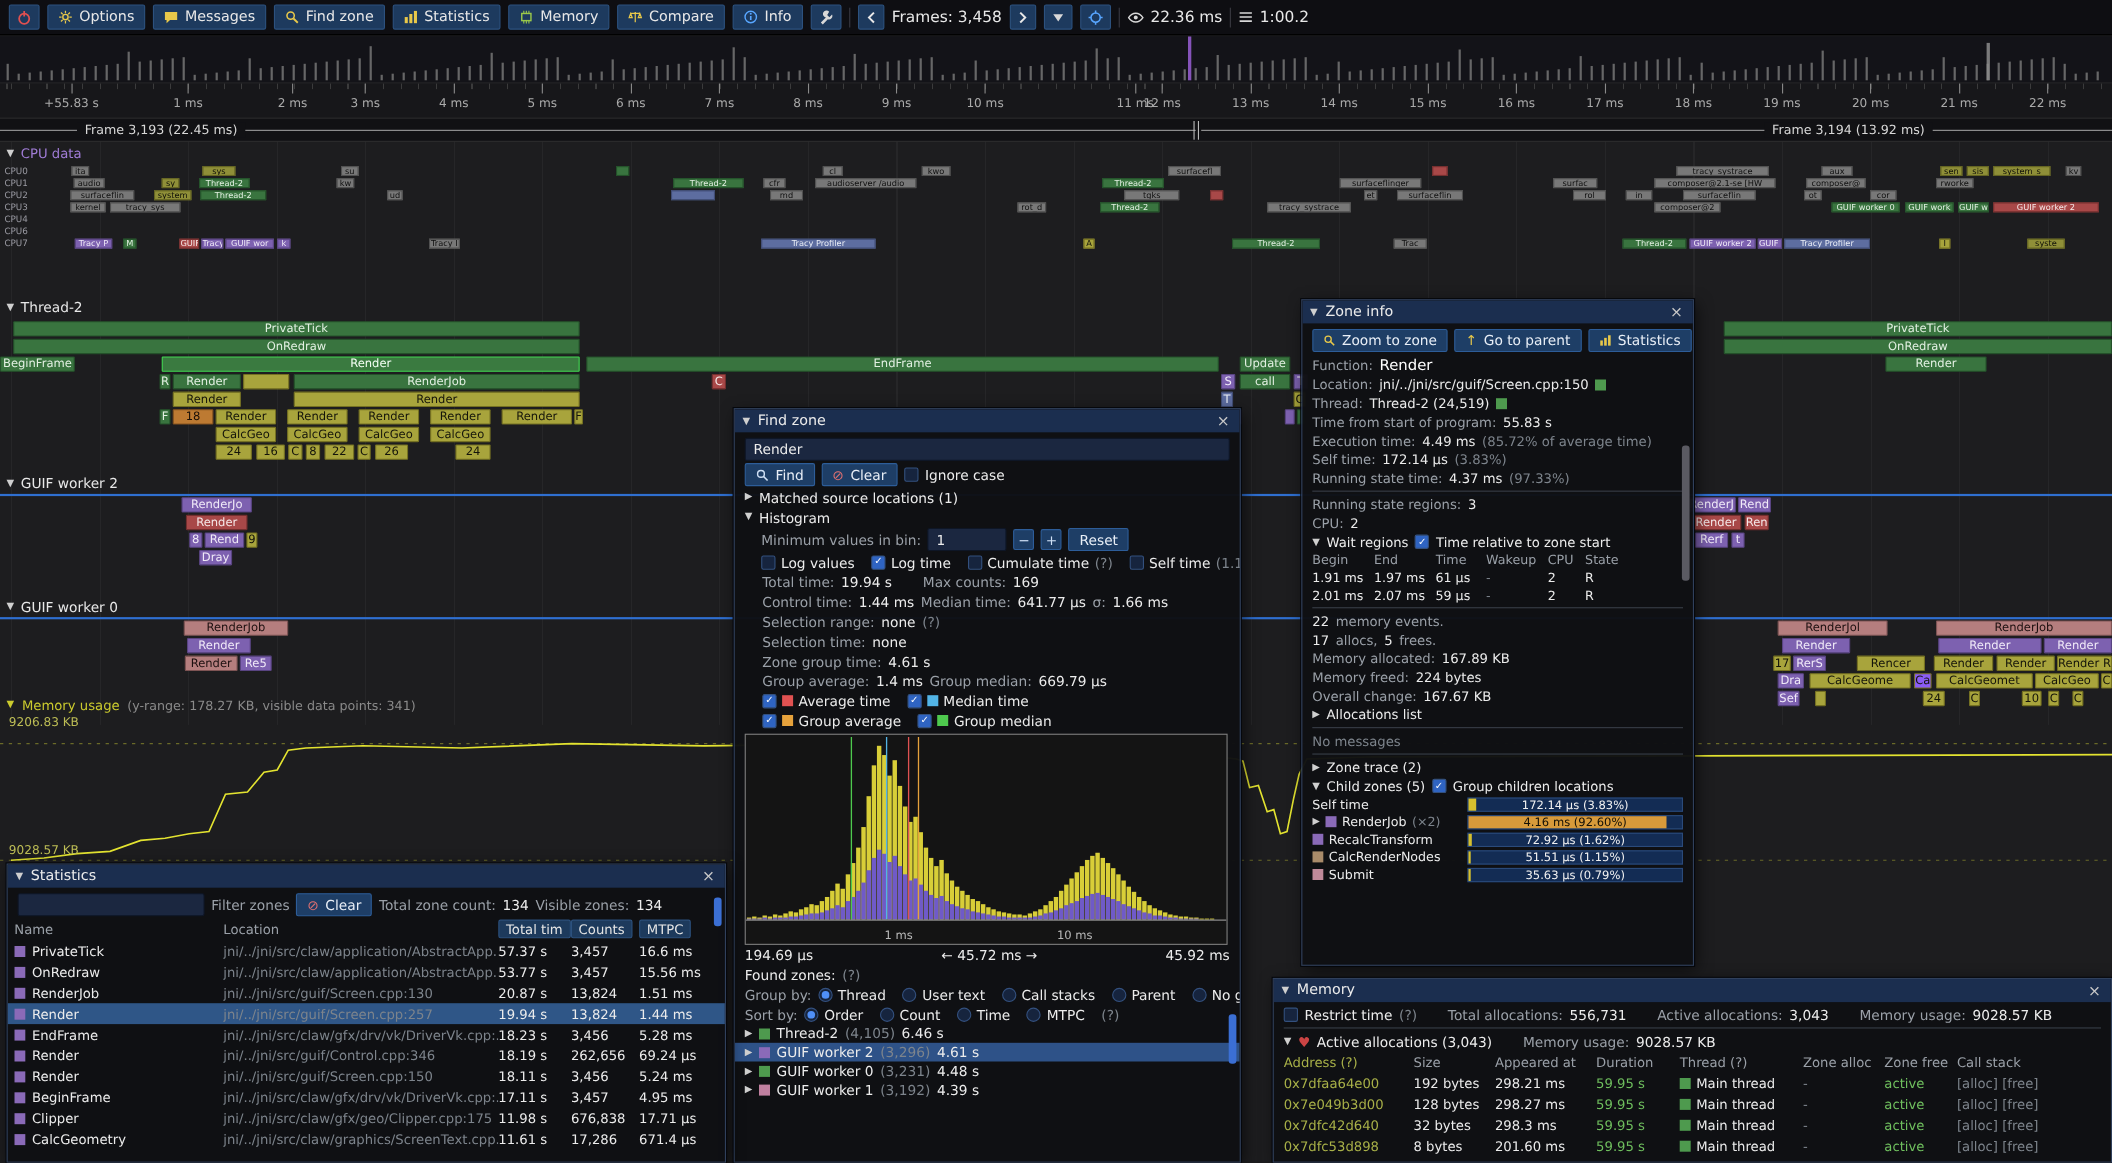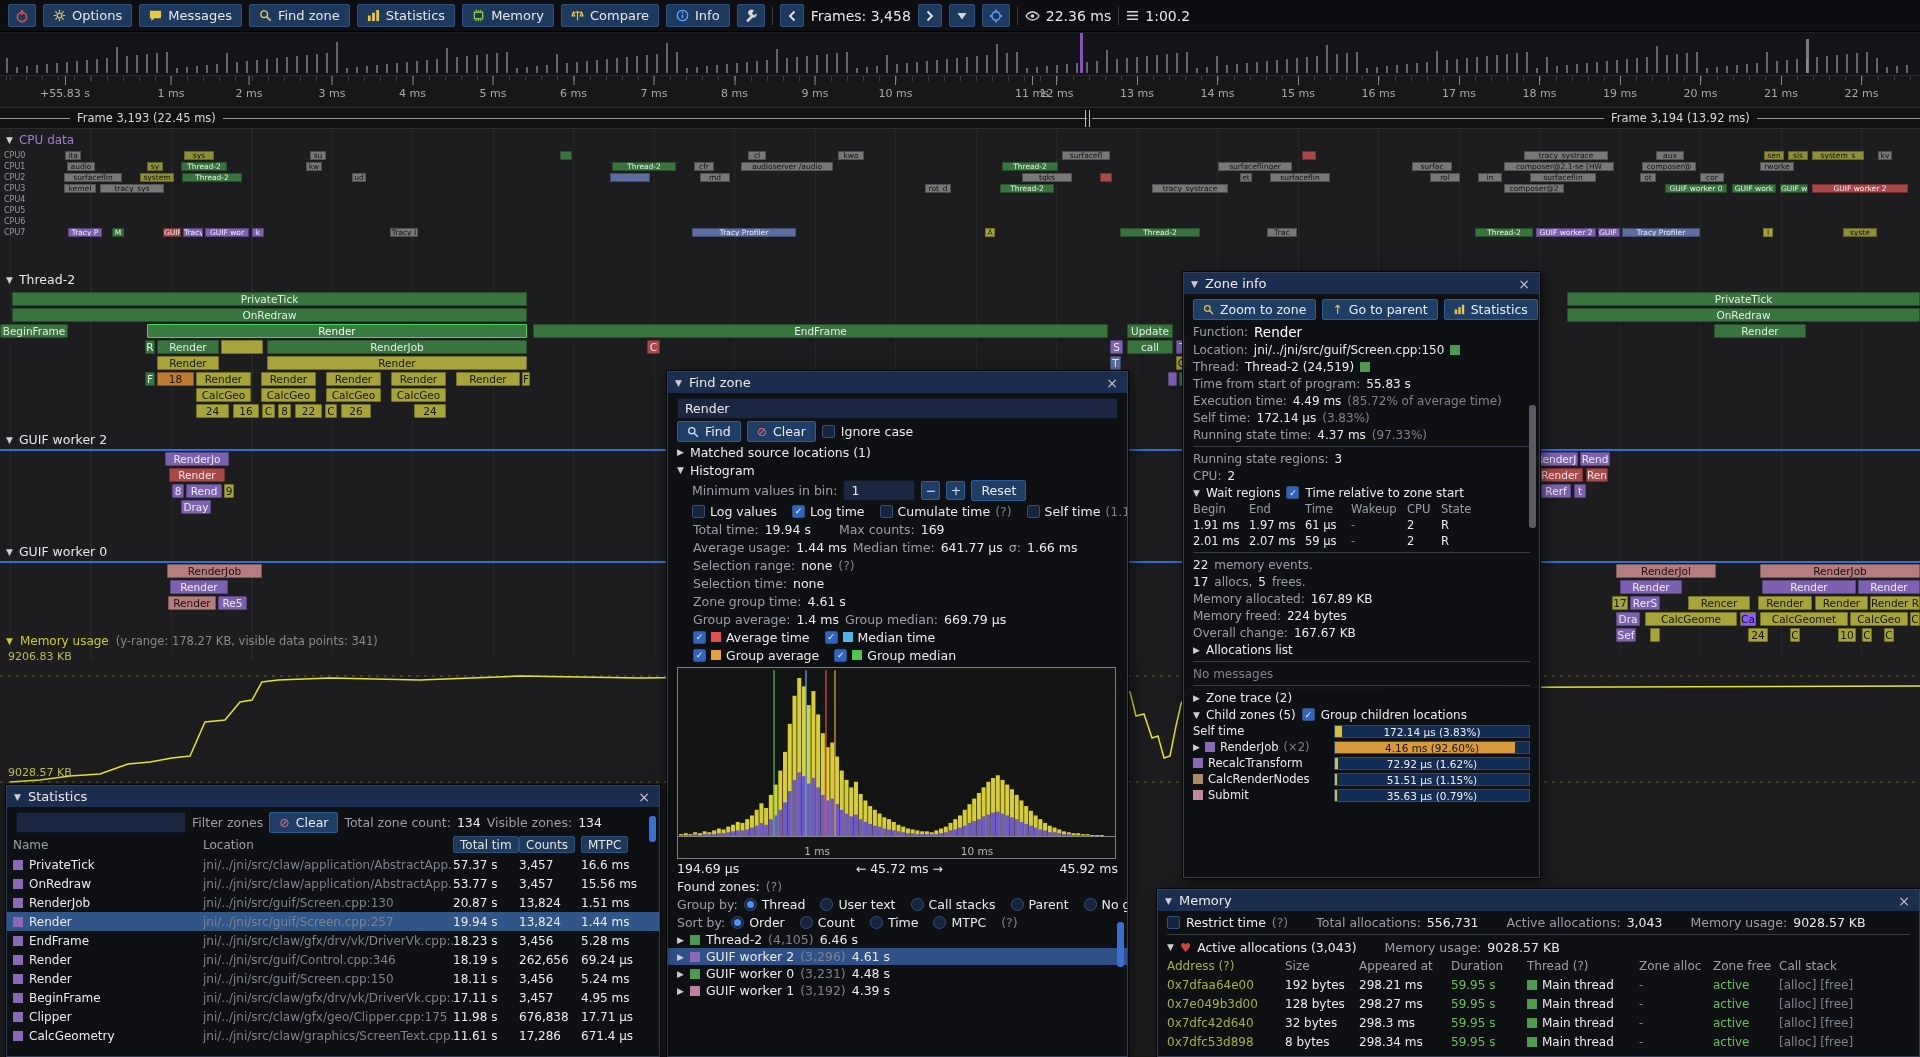--- a/index.html
+++ b/index.html
@@ -431,21 +431,21 @@
     <div class="fbar" style="left: 1876px; height: 15px;"></div>
     <div class="fbar" style="left: 1886px; height: 6px;"></div>
     <div class="fbar" style="left: 1896px; height: 7px;"></div>
     <div class="fbar" style="left: 1906px; height: 8px;"></div>
     <div class="fbar" style="left: 1080px; height: 40px; background: rgb(154, 95, 214); width: 3px;"></div>
     <div class="fbar" style="left: 1806px; height: 34px; background: rgb(141, 141, 141); width: 3px;"></div>
   </div>
 <div id="ruler">
     <span class="tick" style="left: 40px;">+55.83 s</span>
     <span class="tick ctr" style="left: 171px;">1 ms</span>
-    <span class="tick ctr" style="left: 249px;">2 ms</span>
+    <span class="tick ctr" style="left: 266px;">2 ms</span>
     <span class="tick ctr" style="left: 332px;">3 ms</span>
     <span class="tick ctr" style="left: 412.5px;">4 ms</span>
     <span class="tick ctr" style="left: 493px;">5 ms</span>
     <span class="tick ctr" style="left: 573.5px;">6 ms</span>
     <span class="tick ctr" style="left: 654px;">7 ms</span>
     <span class="tick ctr" style="left: 734.5px;">8 ms</span>
     <span class="tick ctr" style="left: 815px;">9 ms</span>
     <span class="tick ctr" style="left: 895.5px;">10 ms</span>
     <span class="tick ctr" style="left: 1032px;">11 ms</span>
     <span class="tick ctr" style="left: 1056.5px;">12 ms</span>
@@ -535,23 +535,20 @@
       <span class="seg" style="left: 1504px; width: 60px; background: rgb(120, 120, 120); border-color: rgb(80, 80, 80); color: rgb(16, 16, 16);">composer@2</span>
       <span class="seg" style="left: 1665px; width: 62px; background: rgb(57, 116, 63); border-color: rgb(36, 81, 42); color: rgb(226, 240, 226);">GUIF worker 0</span>
       <span class="seg" style="left: 1732px; width: 44px; background: rgb(57, 116, 63); border-color: rgb(36, 81, 42); color: rgb(226, 240, 226);">GUIF work</span>
       <span class="seg" style="left: 1780px; width: 28px; background: rgb(57, 116, 63); border-color: rgb(36, 81, 42); color: rgb(226, 240, 226);">GUIF w</span>
       <span class="seg" style="left: 1812px; width: 96px; background: rgb(168, 72, 72); border-color: rgb(116, 47, 47); color: rgb(245, 232, 232);">GUIF worker 2</span>
     </div>
     <div class="cpurow">
       <span class="cpulab">CPU4</span>
     </div>
     <div class="cpurow">
-      <span class="cpulab">CPU5</span>
-    </div>
-    <div class="cpurow">
       <span class="cpulab">CPU6</span>
     </div>
     <div class="cpurow">
       <span class="cpulab">CPU7</span>
       <span class="seg" style="left: 68px; width: 34px; background: rgb(125, 97, 176); border-color: rgb(89, 68, 130); color: rgb(240, 234, 248);">Tracy P</span>
       <span class="seg" style="left: 112px; width: 12px; background: rgb(57, 116, 63); border-color: rgb(36, 81, 42); color: rgb(226, 240, 226);">M</span>
       <span class="seg" style="left: 163px; width: 18px; background: rgb(168, 72, 72); border-color: rgb(116, 47, 47); color: rgb(245, 232, 232);">GUIF</span>
       <span class="seg" style="left: 183px; width: 20px; background: rgb(125, 97, 176); border-color: rgb(89, 68, 130); color: rgb(240, 234, 248);">Tracy</span>
       <span class="seg" style="left: 205px; width: 44px; background: rgb(125, 97, 176); border-color: rgb(89, 68, 130); color: rgb(240, 234, 248);">GUIF wor</span>
       <span class="seg" style="left: 252px; width: 12px; background: rgb(125, 97, 176); border-color: rgb(89, 68, 130); color: rgb(240, 234, 248);">k</span>
@@ -643,21 +640,21 @@
     </div>
   <div id="fz-stats" style="padding-left:16px">
       <div class="row">
         <span class="l">Total time:</span>
         <span class="v">19.94 s</span>
         <span class="gap"></span>
         <span class="l">Max counts:</span>
         <span class="v">169</span>
       </div>
       <div class="row">
-        <span class="l">Average usage:</span>
+        <span class="l">Control time:</span>
         <span class="v">1.44 ms</span>
         <span class="l">Median time:</span>
         <span class="v">641.77 μs</span>
         <span class="l">σ:</span>
         <span class="v">1.66 ms</span>
       </div>
       <div class="row">
         <span class="l">Selection range:</span>
         <span class="v">none</span>
         <span class="h">(?)</span>
@@ -1391,21 +1388,21 @@
           <span class="sw" style="background: rgb(78, 154, 78);"></span>
           <span class="v">Main thread</span>
         </span>
         <span class="m-za h">-</span>
         <span class="m-zf g">active</span>
         <span class="m-cs h">[alloc]  [free]</span>
       </div>
       <div class="mrow">
         <span class="m-addr">0x7dfc53d898</span>
         <span class="m-size v">8 bytes</span>
-        <span class="m-app v">298.34 ms</span>
+        <span class="m-app v">201.60 ms</span>
         <span class="m-dur g">59.95 s</span>
         <span class="m-thr">
           <span class="sw" style="background: rgb(78, 154, 78);"></span>
           <span class="v">Main thread</span>
         </span>
         <span class="m-za h">-</span>
         <span class="m-zf g">active</span>
         <span class="m-cs h">[alloc]  [free]</span>
       </div>
     </div>

